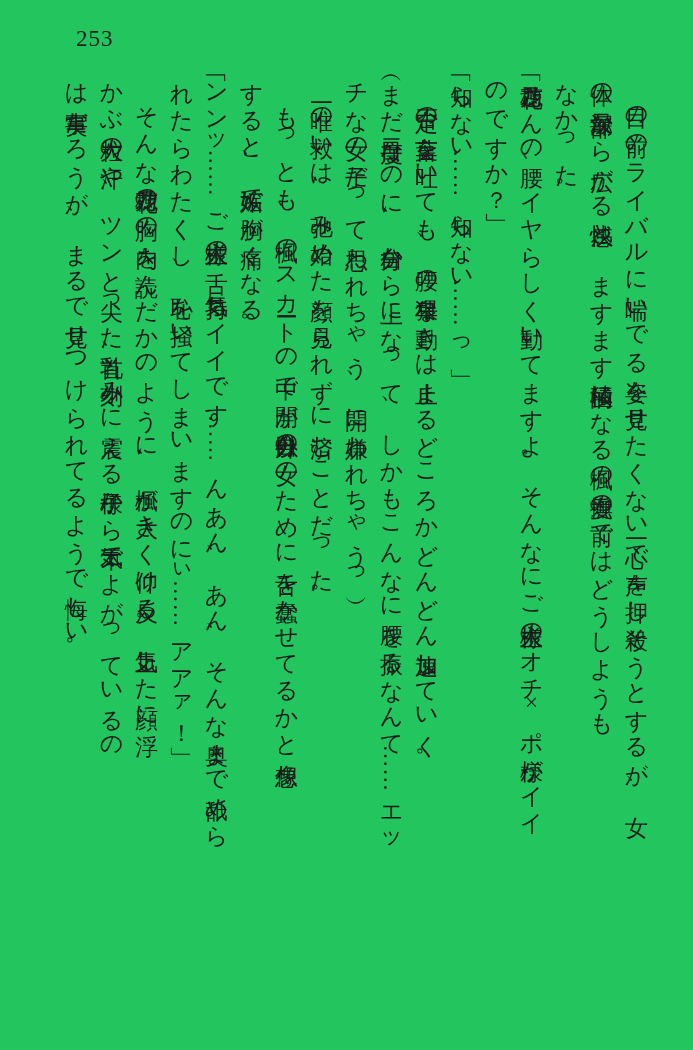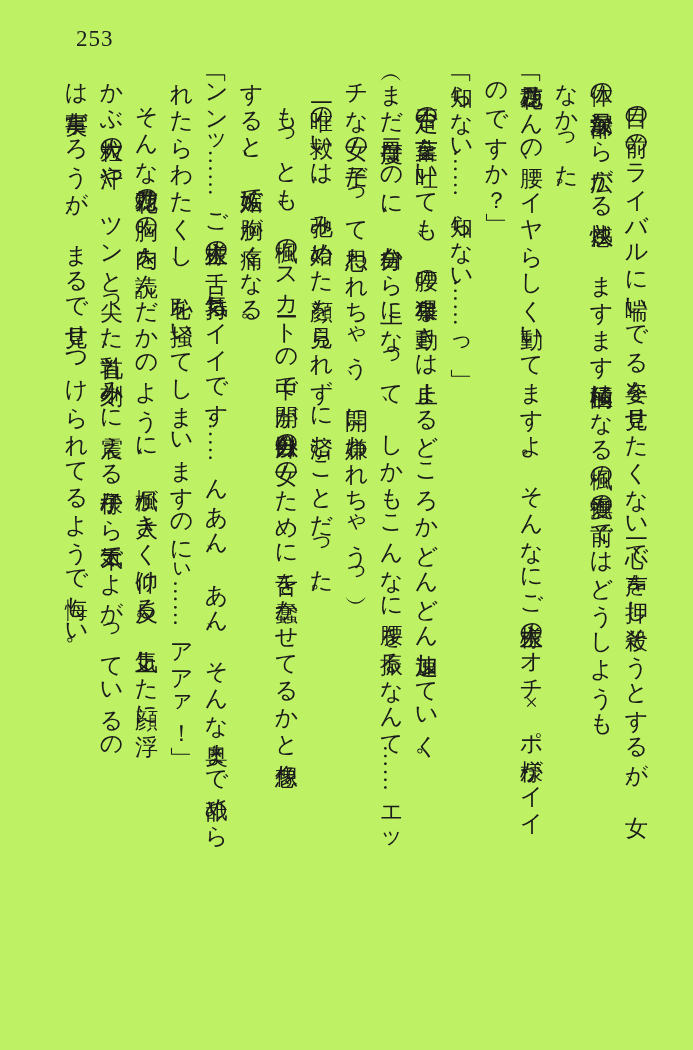--- a/index.html
+++ b/index.html
@@ -5,21 +5,21 @@
   * { box-sizing: border-box; }
   html, body {
     margin: 0;
     padding: 0;
     background: #e8e8e8;
   }
   .page {
     position: relative;
     width: 693px;
     height: 1050px;
-    background: #bef264;
+    background: #22c55e;
     overflow: hidden;
     font-family: "Liberation Serif", "DejaVu Serif", serif;
   }
   .page-number {
     position: absolute;
     top: 26px;
     left: 76px;
     font-size: 23px;
     letter-spacing: 1px;
     color: #1e1e1e;

